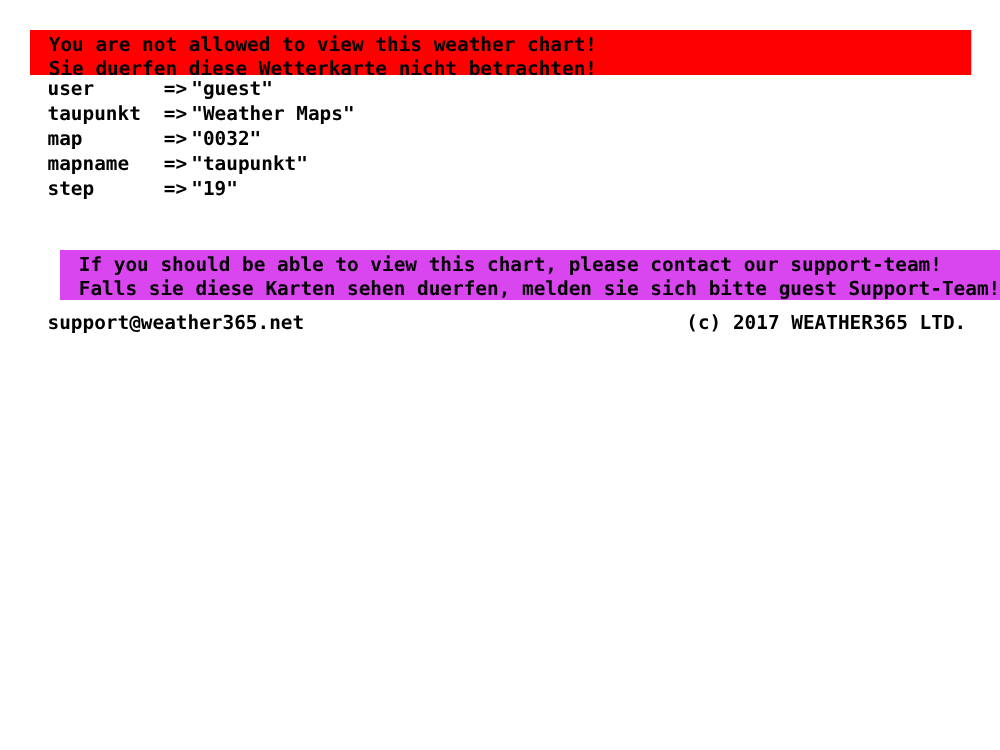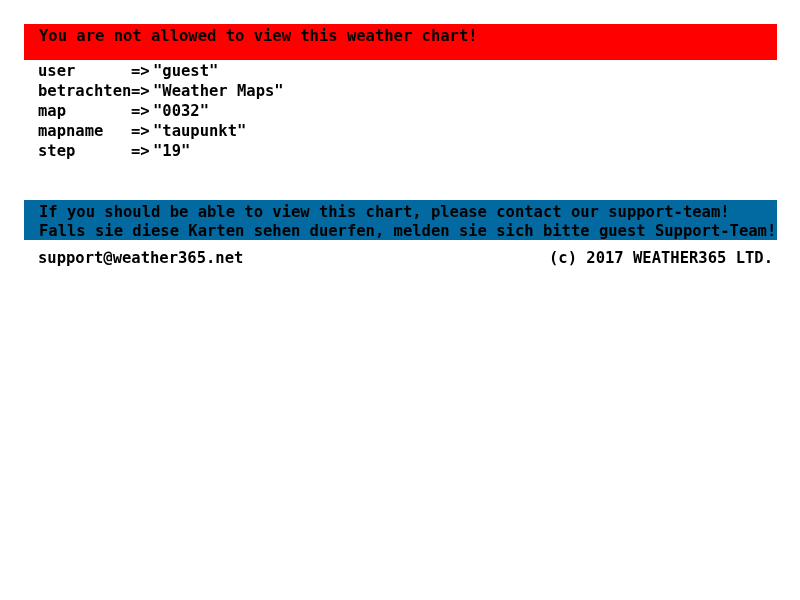--- a/index.html
+++ b/index.html
@@ -28,21 +28,22 @@
     overflow: hidden;
   }
   .banner-red {
     top: 24px;
     height: 36px;
     background: #ff0000;
   }
   .banner-green {
     top: 200px;
     height: 40px;
-    background: #0369a1;
+    background: #d946ef;
+    margin-left: 24px;
   }
   .details {
     position: absolute;
     left: 38px;
     top: 61px;
     font-size: 15.5px;
     line-height: 20px;
   }
   .detail-row {
     display: flex;
@@ -68,30 +69,31 @@
     white-space: nowrap;
   }
 </style>
 </head>
 <body>
 
 <div>
 
   <div class="banner banner-red">
     <div>You are not allowed to view this weather chart!</div>
+    <div>Sie duerfen diese Wetterkarte nicht betrachten!</div>
   </div>
 
   <div class="details">
     <div class="detail-row">
       <span class="detail-key">user</span>
       <span class="detail-arrow">=&gt;</span>
       <span class="detail-value">"guest"</span>
     </div>
     <div class="detail-row">
-      <span class="detail-key">betrachten</span>
+      <span class="detail-key">taupunkt</span>
       <span class="detail-arrow">=&gt;</span>
       <span class="detail-value">"Weather Maps"</span>
     </div>
     <div class="detail-row">
       <span class="detail-key">map</span>
       <span class="detail-arrow">=&gt;</span>
       <span class="detail-value">"0032"</span>
     </div>
     <div class="detail-row">
       <span class="detail-key">mapname</span>

